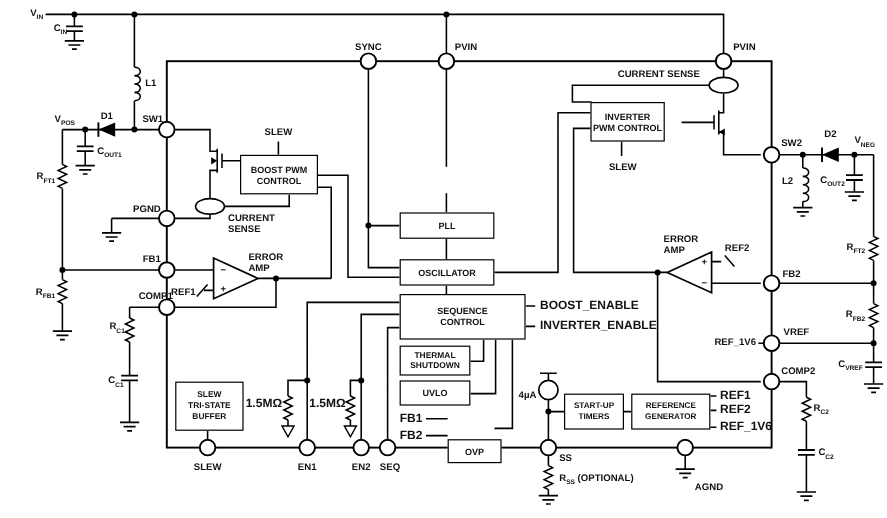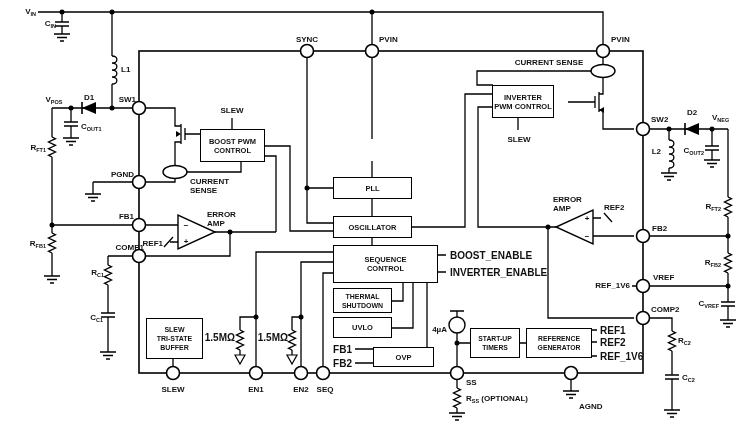--- a/index.html
+++ b/index.html
@@ -135,21 +135,21 @@
 
 <div class="blk" style="left:200px;top:129px;width:65px;height:33px">BOOST PWM
 CONTROL</div>
 <div class="blk" style="left:333px;top:177px;width:79px;height:22px">PLL</div>
 <div class="blk" style="left:333px;top:216px;width:79px;height:22px">OSCILLATOR</div>
 <div class="blk" style="left:333px;top:245px;width:105px;height:38px">SEQUENCE
 CONTROL</div>
 <div class="blk" style="left:333px;top:288px;width:59px;height:25px;font-size:7px">THERMAL
 SHUTDOWN</div>
 <div class="blk" style="left:333px;top:317px;width:59px;height:21px">UVLO</div>
-<div class="blk" style="left:373px;top:347px;width:61px;height:20px">OVP</div>
+<div class="blk" style="left:373px;top:366px;width:45px;height:20px">OVP</div>
 <div class="blk" style="left:146px;top:318px;width:57px;height:41px;font-size:7px">SLEW
 TRI-STATE
 BUFFER</div>
 <div class="blk" style="left:492px;top:85px;width:62px;height:33px">INVERTER
 PWM CONTROL</div>
 <div class="blk" style="left:470px;top:328px;width:50px;height:30px;font-size:6.8px">START-UP
 TIMERS</div>
 <div class="blk" style="left:526px;top:328px;width:66px;height:30px;font-size:6.8px">REFERENCE
 GENERATOR</div>
 

